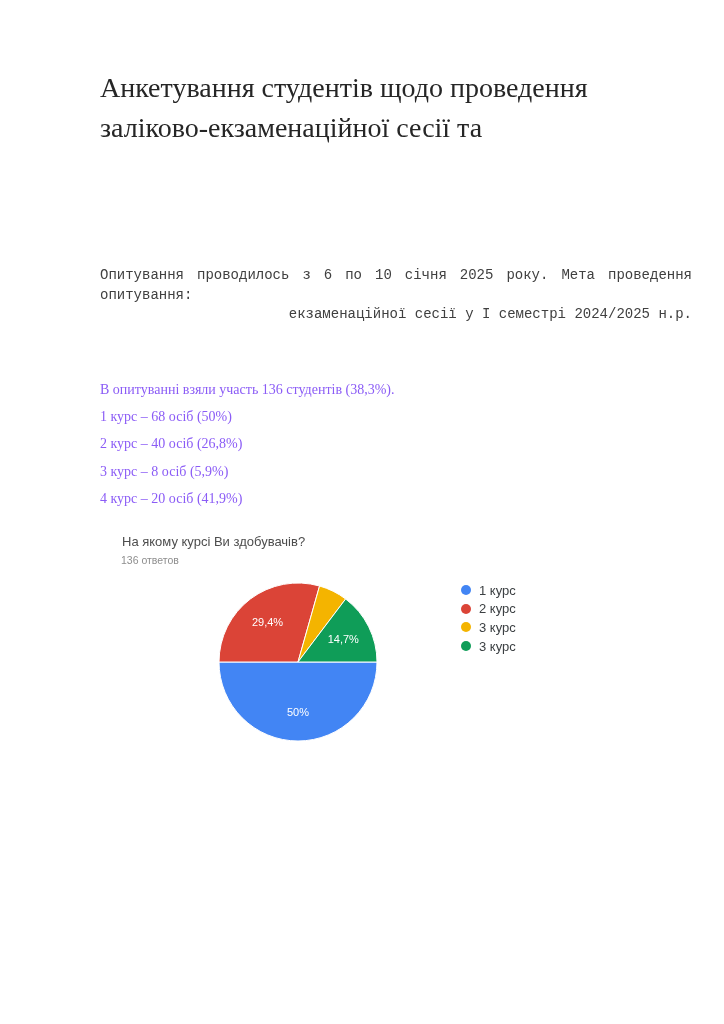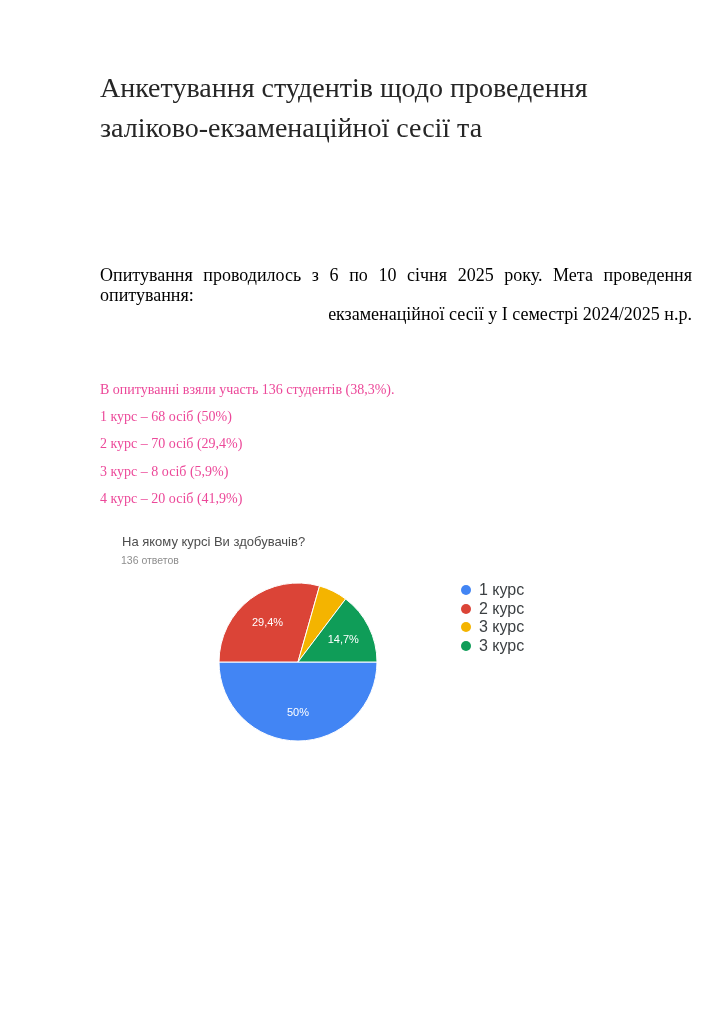--- a/index.html
+++ b/index.html
@@ -18,28 +18,28 @@
     position:absolute; top:68px; left:100px; width:592px;
     text-align:left;
     font-size:28px; line-height:40px; font-weight:400;
     color:#262626;
     font-family:"Liberation Serif", serif;
   }
   .doc-title span { display:block; }
   
   .intro {
     position:absolute; top:266px; left:100px; width:592px;
-    font-size:18px; line-height:19.5px; color:#000000;
+    font-size:14px; line-height:19.5px; color:#404040;font-family:Liberation Mono, monospace;
   }
   .intro .jline { display:block; text-align:justify; text-align-last:justify; }
   .intro .lline { display:block; text-align:right; }
   
   .stats {
     position:absolute; top:376px; left:100px; width:592px;
-    font-size:14px; color:#ec4899;font-family:Liberation Serif, serif;
+    font-size:14px; color:#8b5cf6;font-family:Liberation Serif, serif;
   }
   .stats .stat-line { display:block; line-height:27.2px; }
   
   .chart-title {
     position:absolute; left:122px; top:534px;
     font-family:"Liberation Sans", sans-serif;
     font-size:13px; color:#4d4d4d;
   }
   .chart-subtitle {
     position:absolute; left:121px; top:554px;
@@ -53,41 +53,41 @@
   }
   .legend {
     position:absolute; left:461px; top:581px;
     font-family:"Liberation Sans", sans-serif;
   }
   .legend-item { display:flex; align-items:center; height:18.6px; }
   .legend-dot {
     width:10px; height:10px; border-radius:50%;
     margin-right:8px; flex:0 0 auto;
   }
-  .legend-label { font-size:16px; color:#3c4043; white-space:nowrap; }
+  .legend-label { font-size:13px; color:#3c4043; white-space:nowrap; }
 </style>
 </head>
 <body>
 
 <div class="page">
 
   <h1 class="doc-title">
     <span>Анкетування студентів щодо проведення</span>
     <span>заліково-екзаменаційної сесії та</span>
   </h1>
 
   <div class="intro">
     <span class="jline">Опитування проводилось з 6 по 10 січня 2025 року. Мета проведення опитування:</span>
     <span class="lline">екзаменаційної сесії у І семестрі 2024/2025 н.р.</span>
   </div>
 
   <div class="stats">
     <span class="stat-line">В опитуванні взяли участь 136 студентів (38,3%).</span>
     <span class="stat-line">1 курс – 68 осіб (50%)</span>
-    <span class="stat-line">2 курс – 70 осіб (29,4%)</span>
+    <span class="stat-line">2 курс – 40 осіб (26,8%)</span>
     <span class="stat-line">3 курс – 8 осіб (5,9%)</span>
     <span class="stat-line">4 курс – 20 осіб (41,9%)</span>
   </div>
 
   <div class="chart-title">На якому курсі Ви здобувачів?</div>
   <div class="chart-subtitle">136 ответов</div>
 
   <svg class="pie-svg" id="pie" viewBox="0 0 160 160">
       <path d="M80 80 L159.00 80.00 A79 79 0 0 1 1.00 80.00 Z" fill="#4285F4" stroke="#ffffff" stroke-width="1" stroke-linejoin="round"></path>
       <text x="80.0" y="130.6" text-anchor="middle" dy="0.35em">50%</text>

